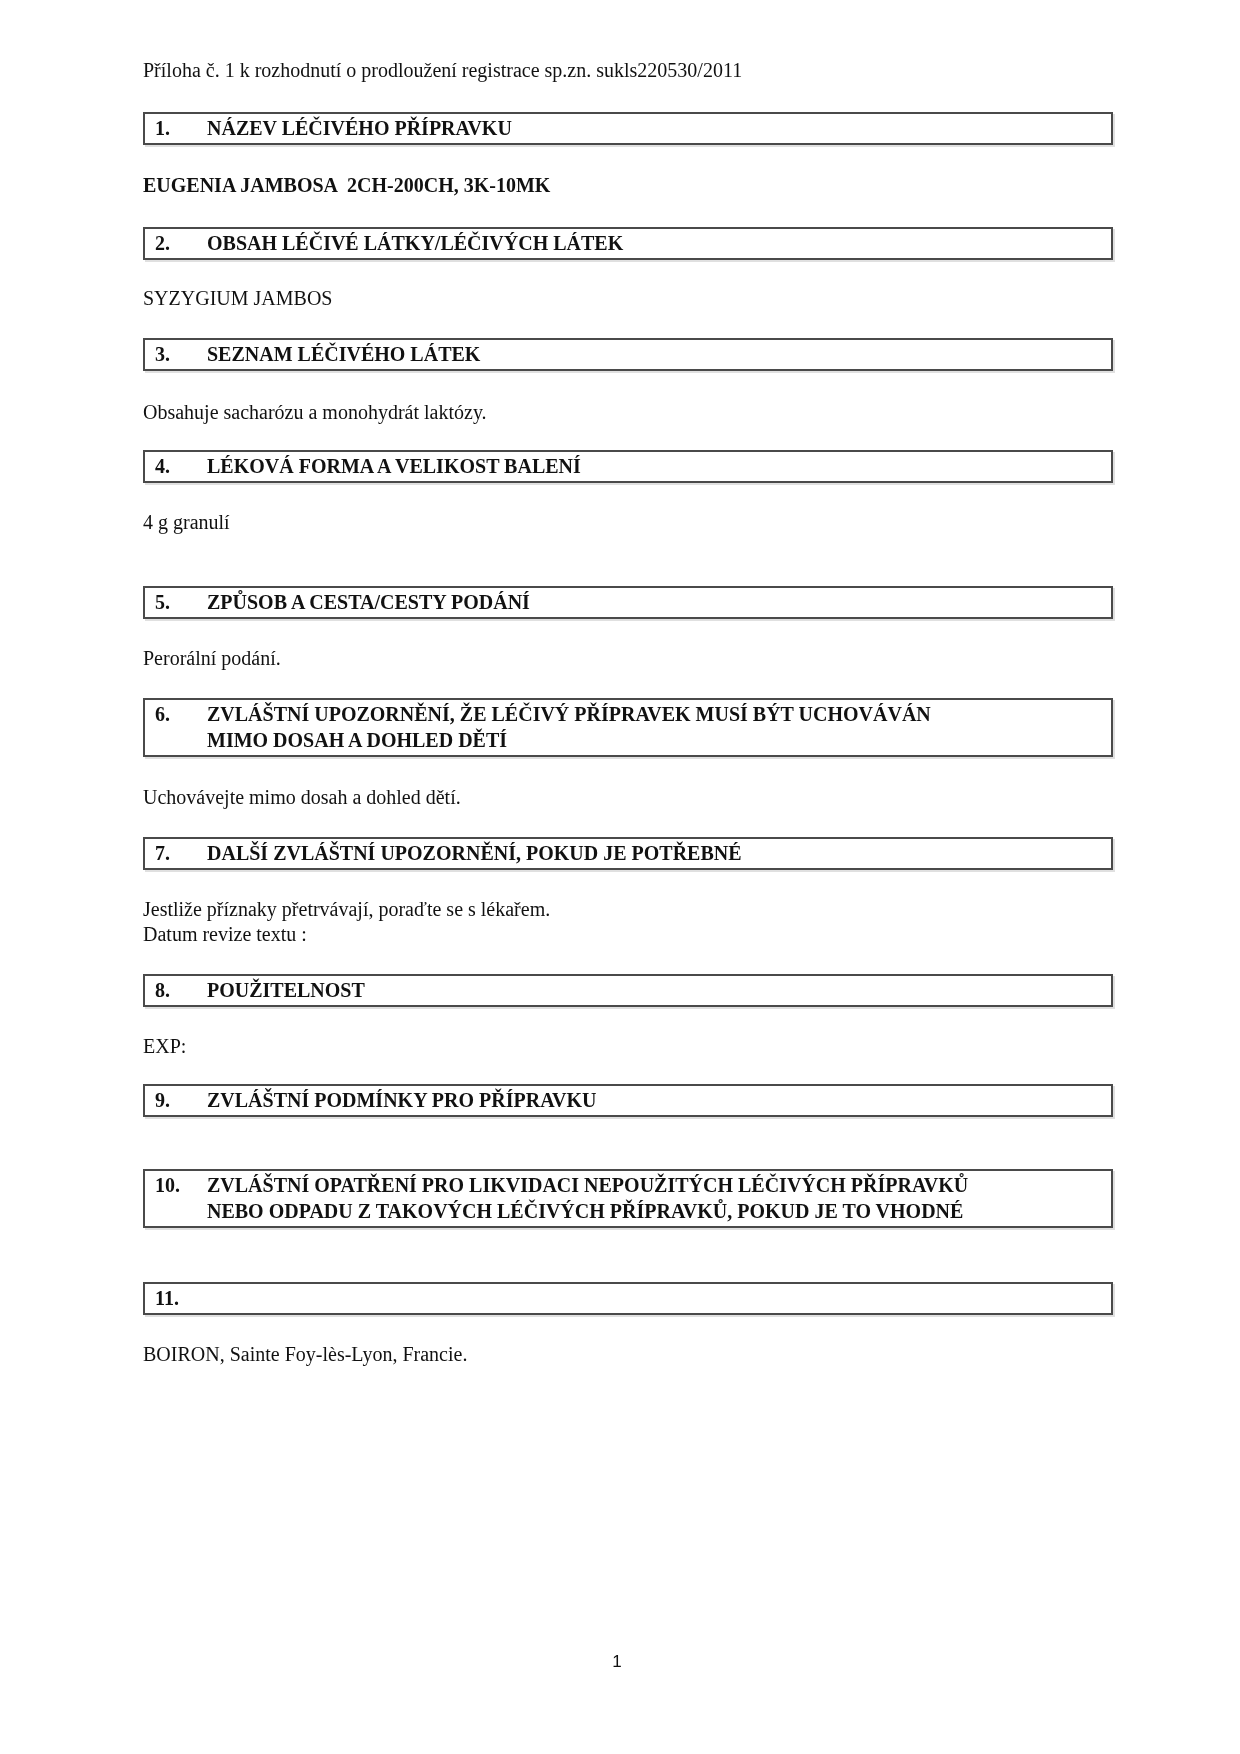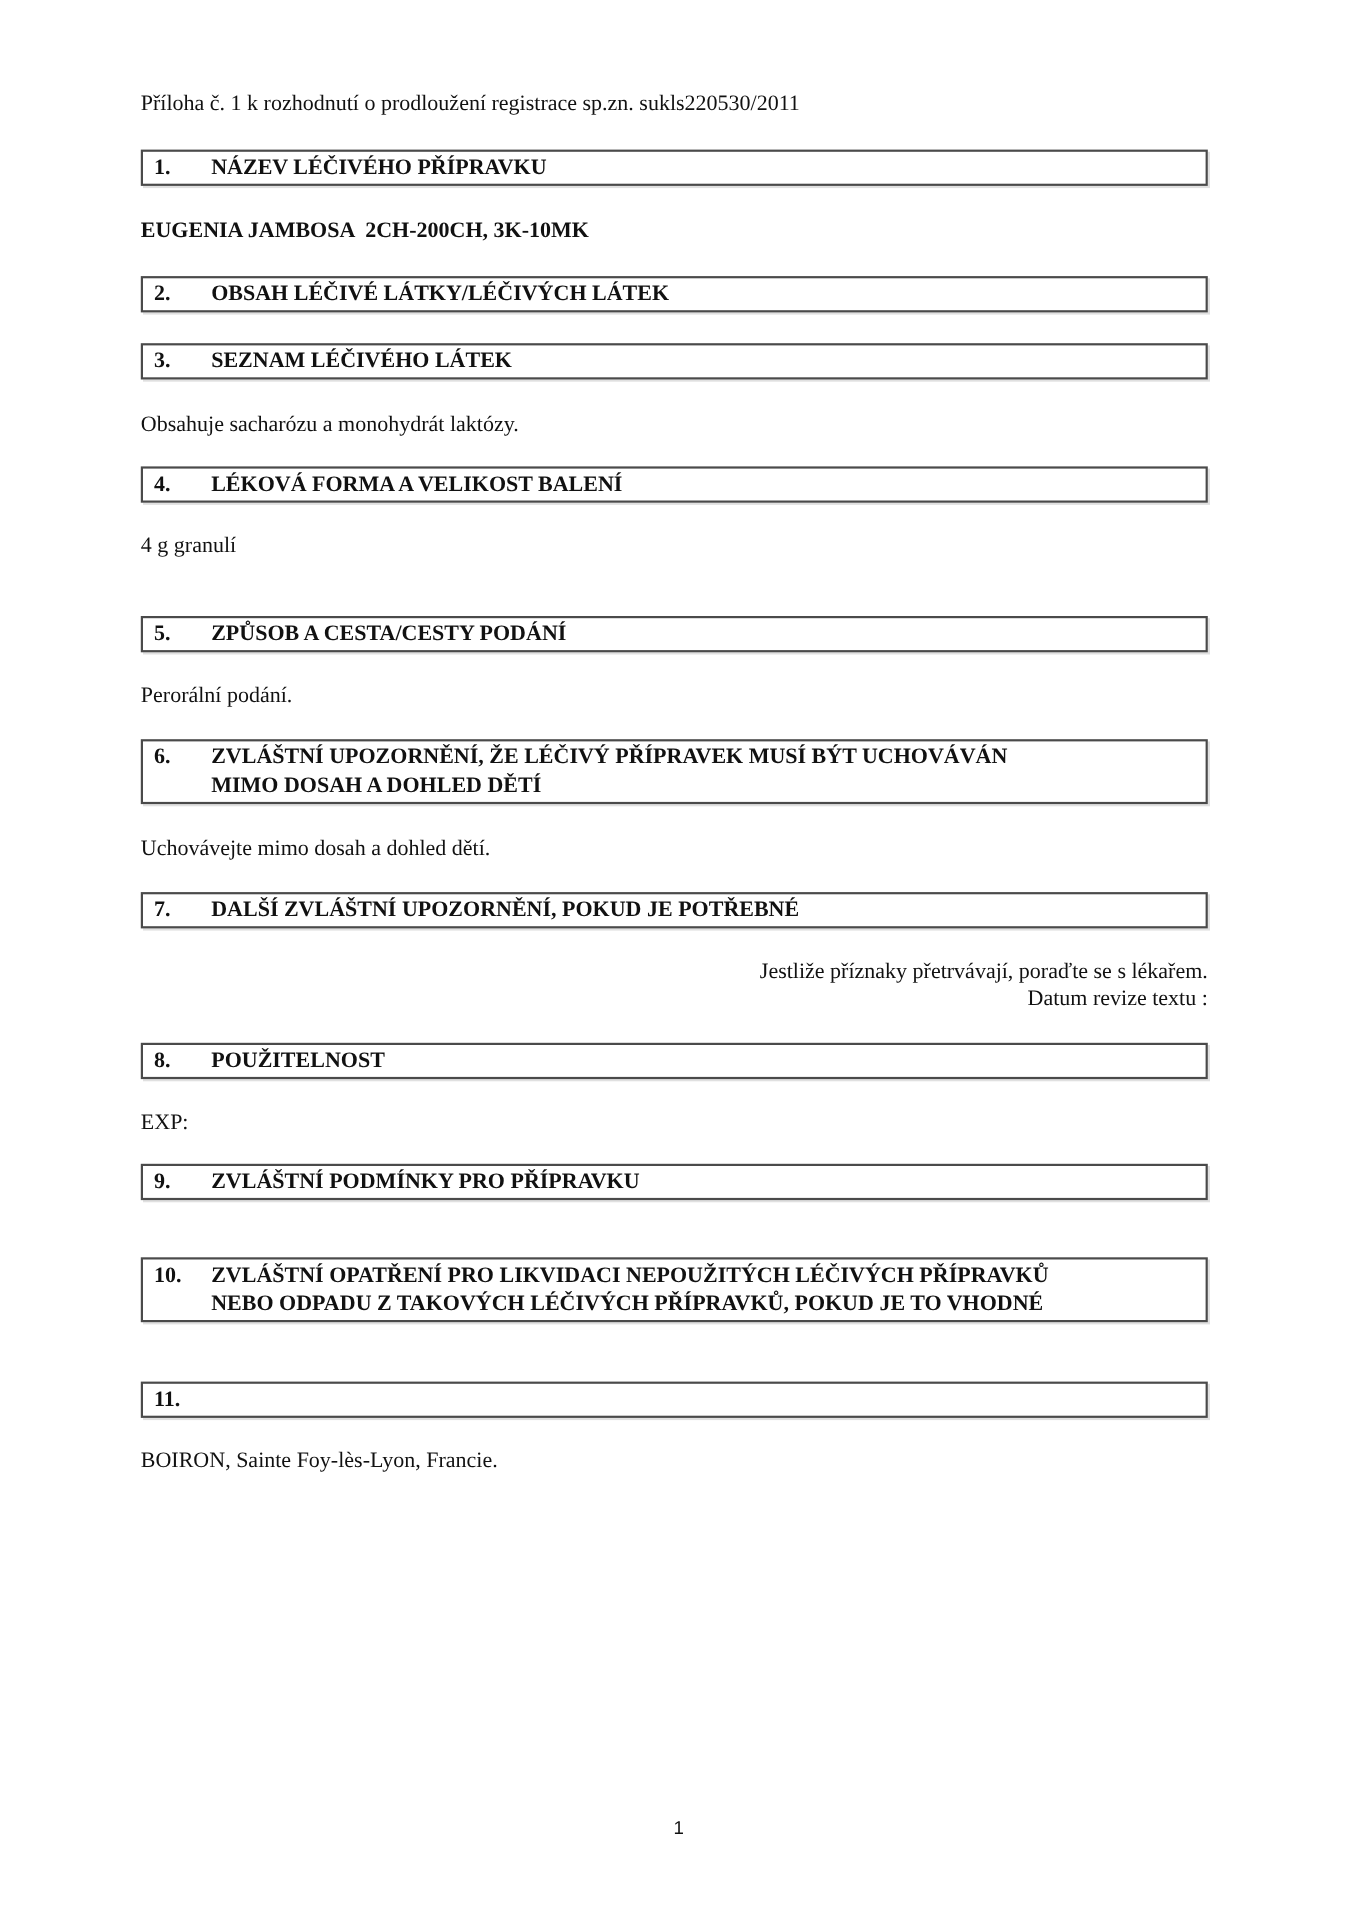--- a/index.html
+++ b/index.html
@@ -12,24 +12,24 @@
     width: 1240px;
     height: 1754px;
     background: #ffffff;
     font-family: "Liberation Serif", "DejaVu Serif", serif;
     font-size: 20px;
     color: #111111;
     overflow: hidden;
   }
   .content {
     position: absolute;
-    left: 128px;
+    left: 143px;
     top: 0;
     width: 970px;
-    padding-top: 82px;
+    padding-top: 58px;
   }
   .content p, .content div.blk {
     margin: 0;
     padding: 0;
   }
   .header-line {
     line-height: 24px;
   }
   .sec {
     box-sizing: border-box;
@@ -47,21 +47,20 @@
   }
   .sec .ttl {
     font-weight: bold;
     line-height: 26px;
   }
   .body-line {
     line-height: 24px;
   }
   .body-multi div {
     line-height: 25px;
-    text-align: right;
   }
   .b { font-weight: bold; }
   .rest { margin-left: 9px; font-weight: bold; }
   .page-number {
     position: absolute;
     left: 0;
     top: 1652px;
     width: 1234px;
     text-align: center;
     font-family: "Liberation Sans", "DejaVu Sans", sans-serif;
@@ -88,20 +87,21 @@
     <div class="sec mt30">
       <span class="num">1.</span>
       <span class="ttl">NÁZEV LÉČIVÉHO PŘÍPRAVKU</span>
     </div>
     <p class="body-line mt28"><span class="b">EUGENIA JAMBOSA</span><span class="rest">2CH-200CH, 3K-10MK</span></p>
 
     <div class="sec mt30">
       <span class="num">2.</span>
       <span class="ttl">OBSAH LÉČIVÉ LÁTKY/LÉČIVÝCH LÁTEK</span>
     </div>
+    <p class="body-line mt26">SYZYGIUM JAMBOS</p>
 
     <div class="sec mt28">
       <span class="num">3.</span>
       <span class="ttl">SEZNAM LÉČIVÉHO LÁTEK</span>
     </div>
     <p class="body-line mt29">Obsahuje sacharózu a monohydrát laktózy.</p>
 
     <div class="sec mt26">
       <span class="num">4.</span>
       <span class="ttl">LÉKOVÁ FORMA A VELIKOST BALENÍ</span>

